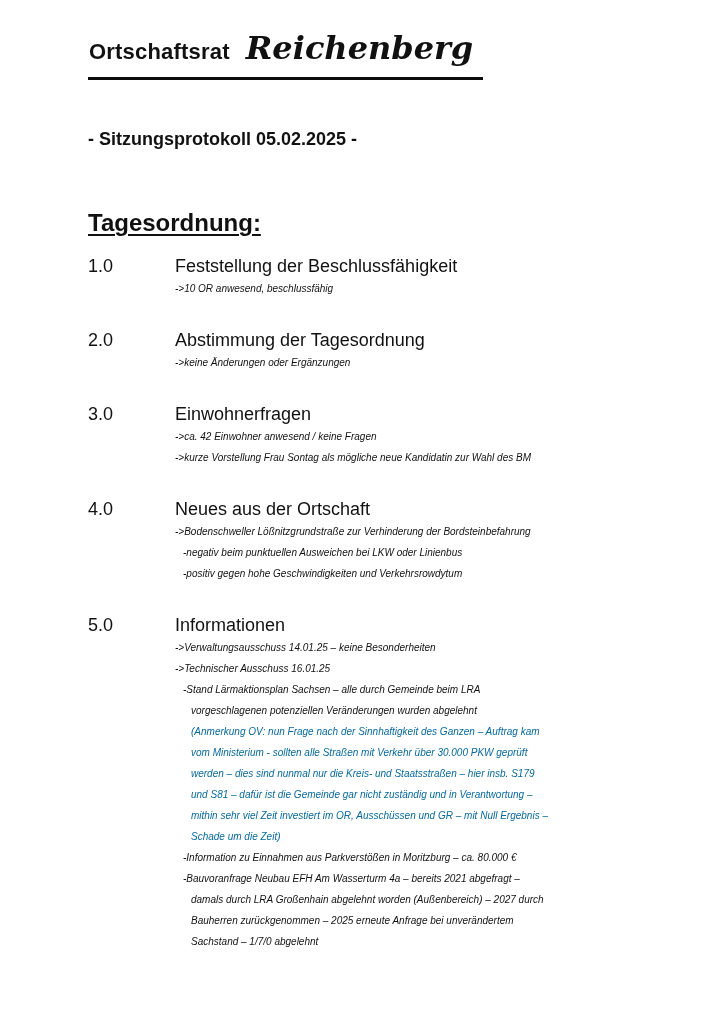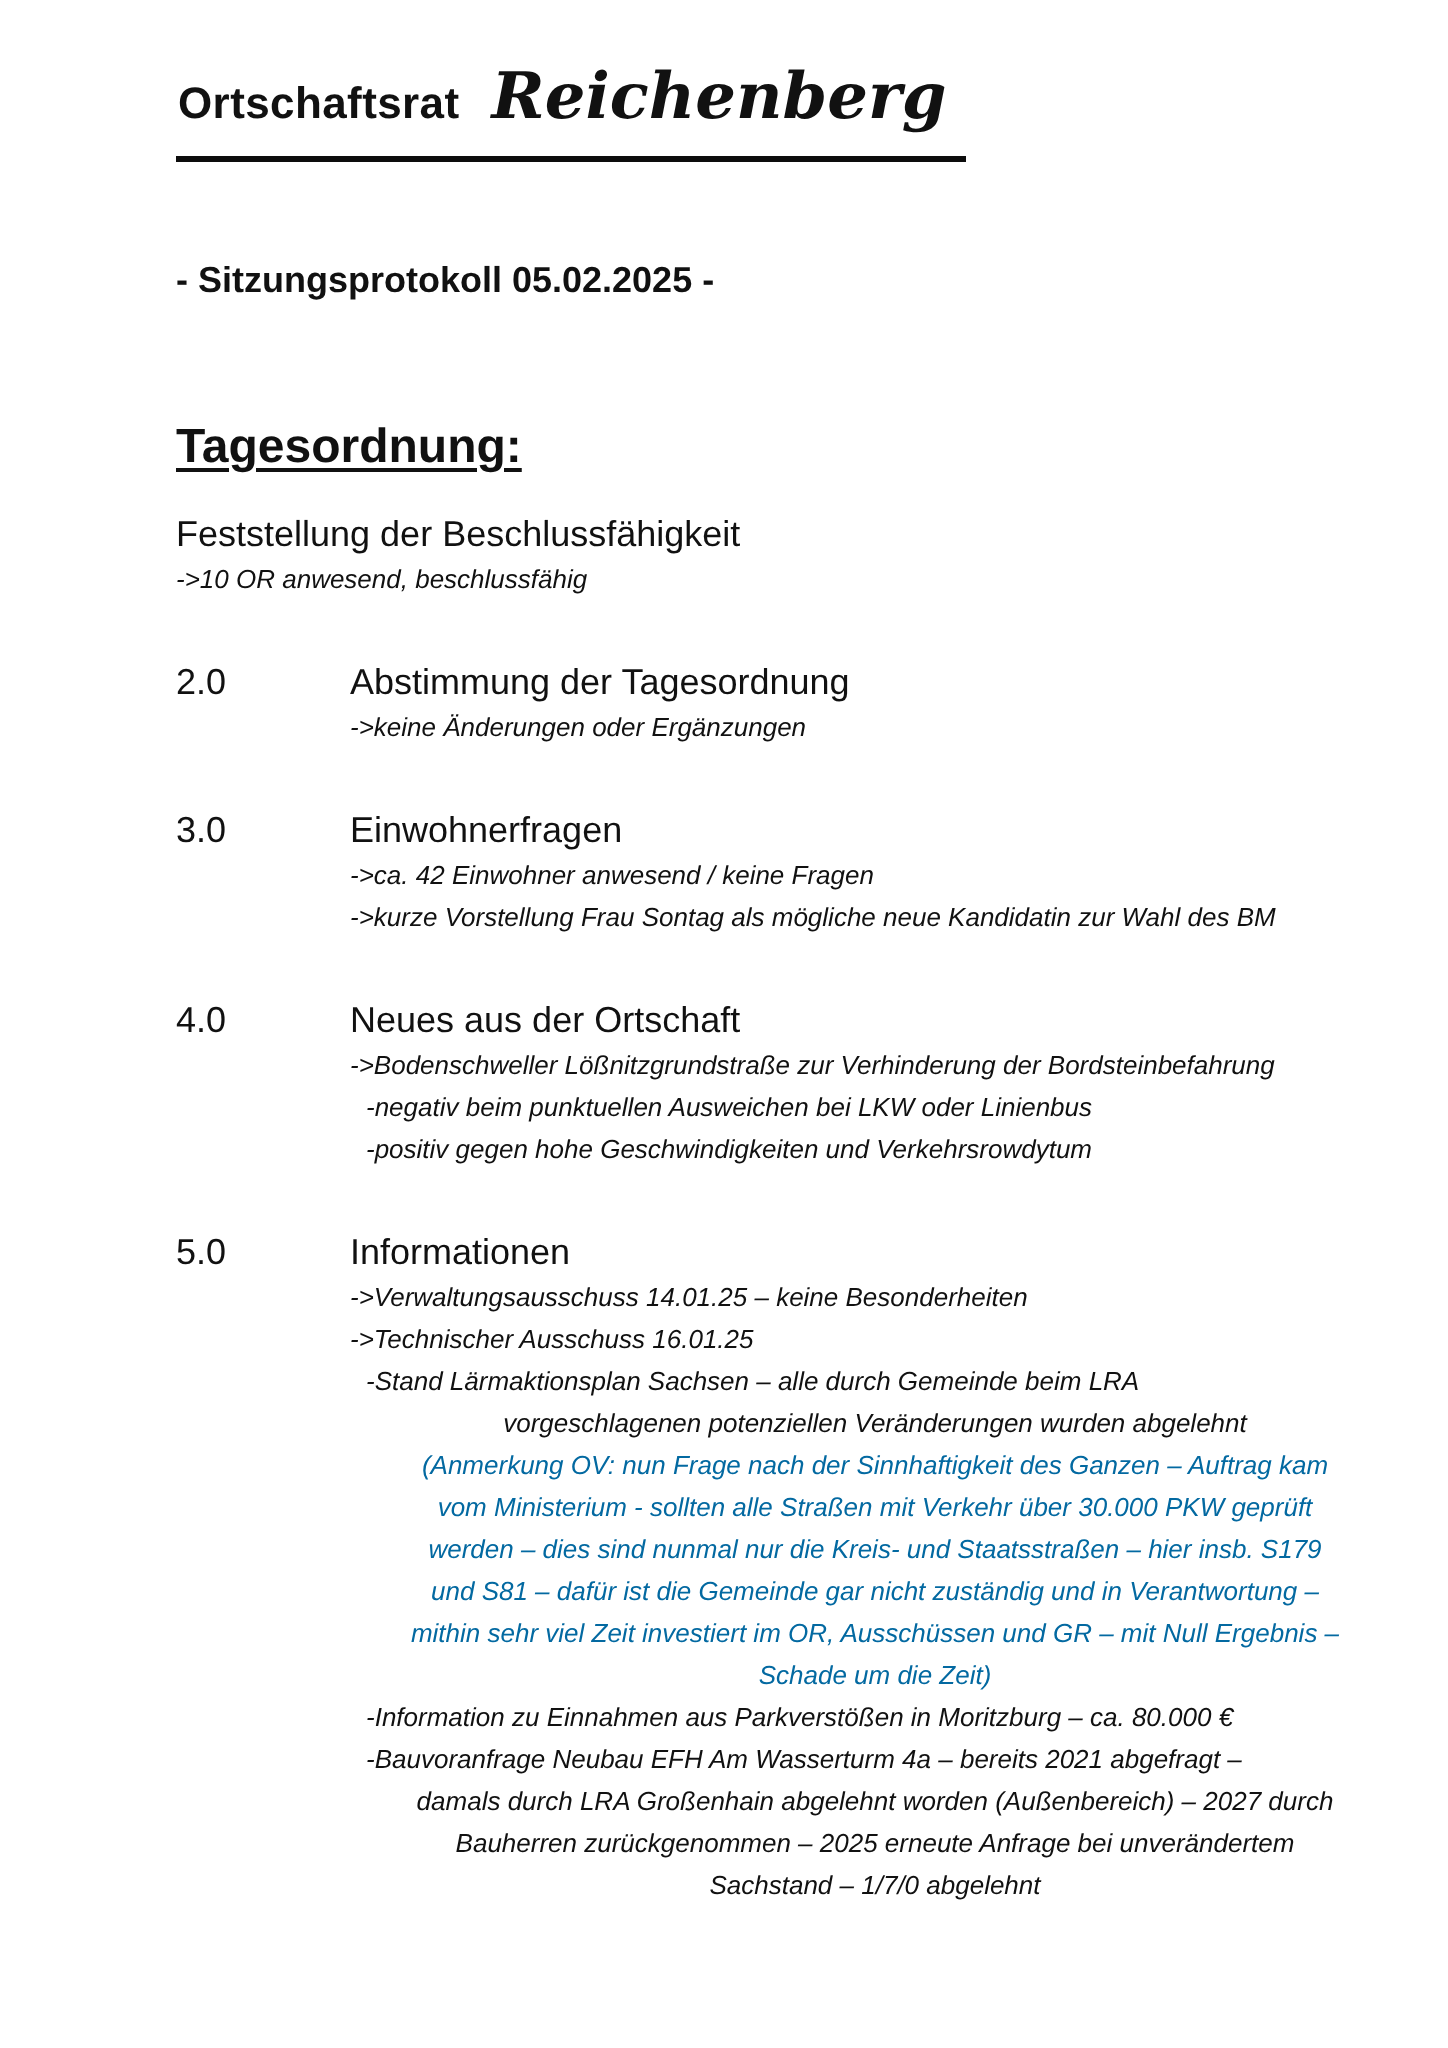--- a/index.html
+++ b/index.html
@@ -65,45 +65,46 @@
   }
   .agenda-item .content { flex: 1 1 auto; }
   .item-title {
     margin: 0;
     font-weight: 400;
     font-size: 18px;
     line-height: 24px;
   }
   .line {
     font-style: italic;
-    font-size: 13px;
+    font-size: 10px;
     line-height: 21px;
     white-space: nowrap;
   }
   .line.lv1 { padding-left: 8px; }
-  .line.lv2 { padding-left: 16px; text-align: center; }
+  .line.lv2 { padding-left: 16px; }
   .line.gray { color: #0369a1; }
 </style>
 </head>
 <body>
 
 <div class="page">
 
   <header class="doc-header">
     <span class="underline-wrap">
       <span class="org">Ortschaftsrat</span><span class="org-script">Reichenberg</span>
     </span>
   </header>
 
   <div class="subtitle">- Sitzungsprotokoll 05.02.2025 -</div>
 
   <div class="agenda-heading">Tagesordnung:</div>
 
   <main class="agenda">
   <section class="agenda-item">
+    <div class="num">1.0</div>
     <div class="content">
       <h2 class="item-title">Feststellung der Beschlussfähigkeit</h2>
       <div class="lines">
             <div class="line lv0">-&gt;10 OR anwesend, beschlussfähig</div>
           </div>
     </div>
   </section>
 
   <section class="agenda-item">
     <div class="num">2.0</div>

